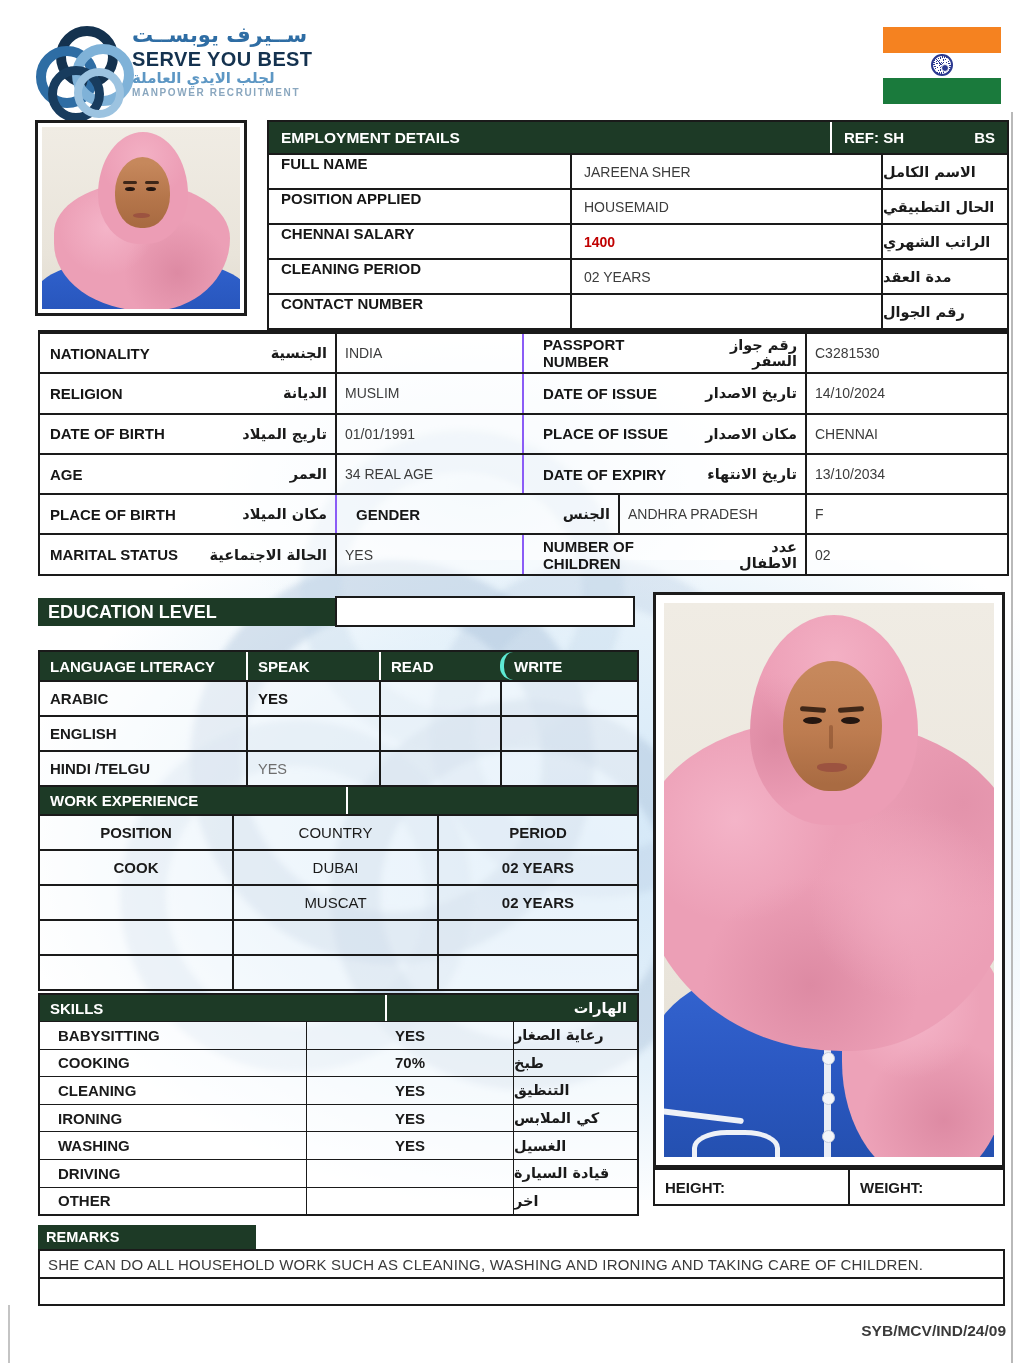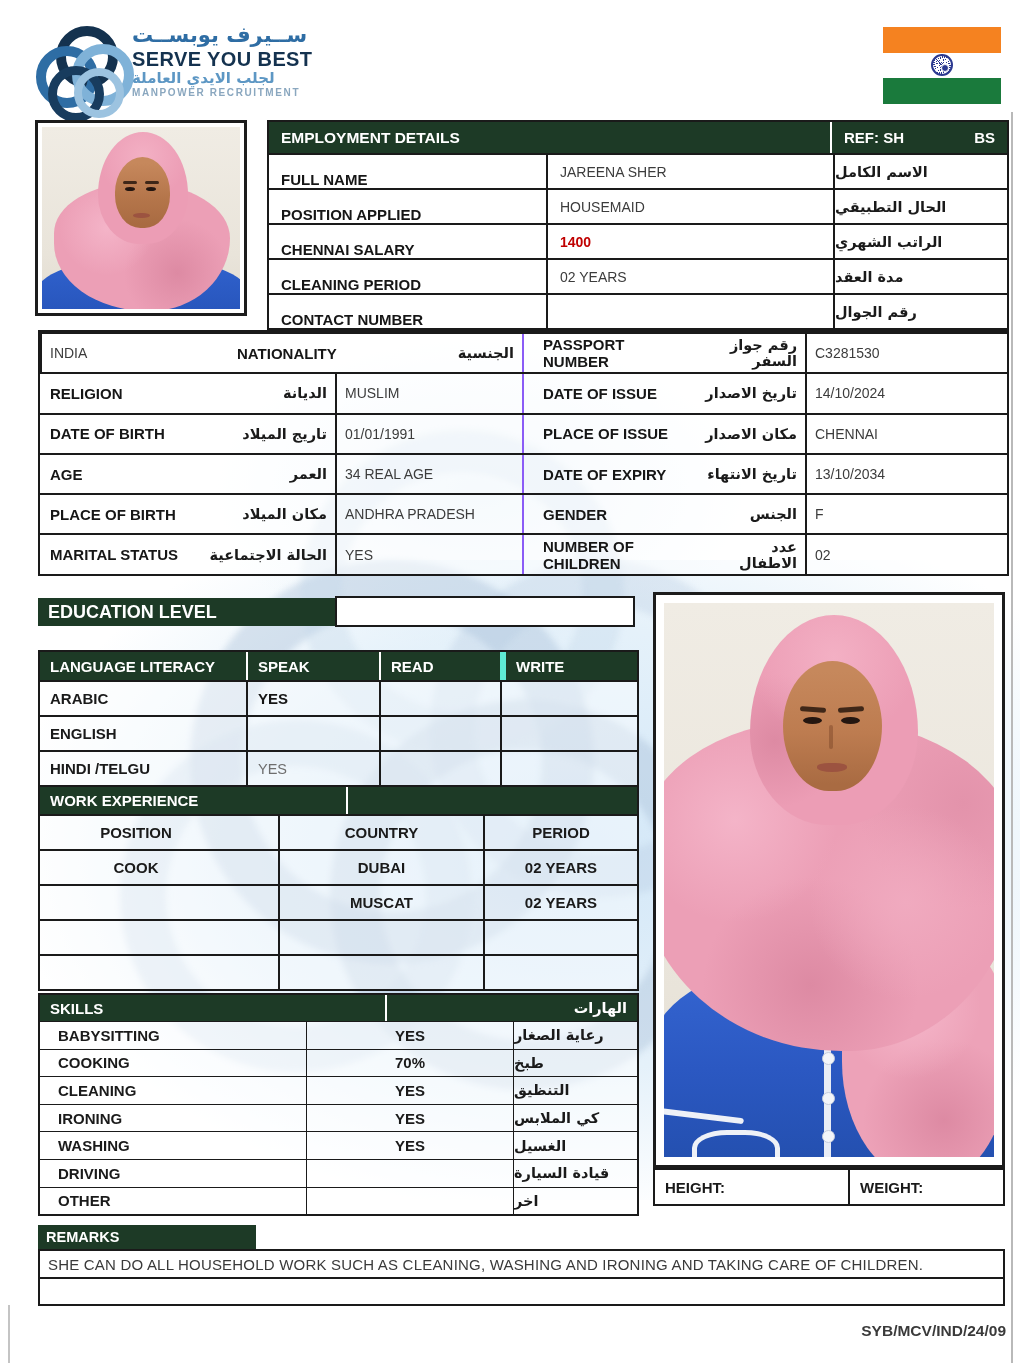--- a/index.html
+++ b/index.html
@@ -51,21 +51,21 @@
   .lbl{font-weight:bold;font-size:15px;color:#161616;}
   .val{font-size:14px;color:#3c3c3c;}
   .ar{font-family:"DejaVu Sans",sans-serif;font-weight:bold;font-size:14.5px;direction:rtl;}
 
   
   .emp{left:267px;top:120px;width:738px;border:2px solid #1a1a1a;background:rgba(255,255,255,0.82);}
   .emp-head{display:flex;height:31px;align-items:center;}
   .emp-head .t1{flex:0 0 549px;padding-left:12px;font-weight:bold;font-size:15.5px;}
   .emp-head .t2{flex:1;display:flex;justify-content:space-between;align-items:center;
     border-left:2px solid #fff;height:100%;padding:0 12px;font-weight:bold;font-size:15px;}
-  .emp-row{display:flex;height:33px;border-top:2px solid #1a1a1a;align-items:flex-end;}
+  .emp-row{display:flex;height:33px;border-top:2px solid #1a1a1a;align-items:flex-start;gap:24px;}
   .emp-row .c1{flex:0 0 265px;padding-left:12px;}
   .emp-row .c2{flex:0 0 273px;padding-left:12px;border-left:2px solid #1a1a1a;align-self:stretch;display:flex;align-items:center;}
   .emp-row .c3{flex:1;border-left:2px solid #1a1a1a;align-self:stretch;display:flex;align-items:center;justify-content:flex-end;padding-right:12px;}
   .salary-red{color:#c00000 !important;font-weight:bold;}
 
   
   .od{left:38px;top:330px;width:967px;border:2px solid #1a1a1a;background:rgba(255,255,255,0.55);}
   .od-head{position:relative;height:28px;display:flex;align-items:center;padding-left:10px;font-weight:bold;font-size:15.5px;}
   .od-head .div1{position:absolute;left:482px;top:0;width:2px;height:100%;background:#fff;}
   .od-row{display:flex;height:38.3px;border-top:2px solid #1a1a1a;}
@@ -79,36 +79,36 @@
   .edu-green{left:38px;top:598px;width:297px;height:28px;display:flex;align-items:center;padding-left:10px;
     font-weight:bold;font-size:18px;box-sizing:border-box;}
   .edu-val{left:335px;top:596px;width:300px;height:31px;background:#fff;border:2px solid #1a1a1a;box-sizing:border-box;}
 
   
   .lang{left:38px;top:650px;width:597px;border:2px solid #1a1a1a;background:rgba(255,255,255,0.45);}
   .lang-head{display:flex;height:28px;align-items:center;font-weight:bold;font-size:15px;}
   .lh1{flex:0 0 196px;padding-left:10px;}
   .lh2{flex:0 0 133px;padding-left:10px;border-left:2px solid #fff;height:100%;display:flex;align-items:center;box-sizing:border-box;}
   .lh3{flex:0 0 121px;padding-left:10px;border-left:2px solid #fff;height:100%;display:flex;align-items:center;box-sizing:border-box;}
-  .lh4{flex:1;padding-left:10px;border-left:6px solid #5eead4;height:100%;display:flex;align-items:center;box-sizing:border-box;}
+  .lh4{flex:1;padding-left:10px;border-left:4px solid #5eead4;height:100%;display:flex;align-items:center;box-sizing:border-box;border-radius:13px;}
   .lang-row{display:flex;height:33px;border-top:2px solid #1a1a1a;align-items:stretch;}
   .lc1{flex:0 0 196px;display:flex;align-items:center;padding-left:10px;font-weight:bold;font-size:15px;}
   .lc2{flex:0 0 133px;display:flex;align-items:center;padding-left:10px;border-left:2px solid #1a1a1a;box-sizing:border-box;}
   .lc3{flex:0 0 121px;border-left:2px solid #1a1a1a;box-sizing:border-box;}
   .lc4{flex:1;border-left:2px solid #1a1a1a;box-sizing:border-box;}
   .speak-bold{font-weight:bold;font-size:15px;color:#161616;}
   .speak-light{font-size:14.5px;color:#6e6e6e;}
 
   
   .work{left:38px;top:785px;width:597px;border:2px solid #1a1a1a;background:rgba(255,255,255,0.45);}
   .work-bar{position:relative;height:27px;display:flex;align-items:center;padding-left:10px;font-weight:bold;font-size:15px;box-sizing:border-box;}
   .work-bar .div1{position:absolute;left:306px;top:0;width:2px;height:100%;background:#fff;}
   .work-row{display:flex;height:33px;border-top:2px solid #1a1a1a;align-items:stretch;text-align:center;}
   .wc1{flex:0 0 192px;display:flex;align-items:center;justify-content:center;font-weight:bold;font-size:15px;}
-  .wc2{flex:0 0 205px;display:flex;align-items:center;justify-content:center;font-weight:bold;font-size:15px;border-left:2px solid #1a1a1a;box-sizing:border-box;margin-left:46px;}
+  .wc2{flex:0 0 205px;display:flex;align-items:center;justify-content:center;font-weight:normal;font-size:15px;border-left:2px solid #1a1a1a;box-sizing:border-box;}
   .wc3{flex:1;display:flex;align-items:center;justify-content:center;font-weight:bold;font-size:15px;border-left:2px solid #1a1a1a;box-sizing:border-box;}
 
   
   .skills{left:38px;top:993px;width:597px;border:2px solid #1a1a1a;background:rgba(255,255,255,0.55);}
   .sk-bar{position:relative;height:26px;display:flex;align-items:center;justify-content:space-between;
     padding:0 10px;font-weight:bold;font-size:15px;box-sizing:border-box;}
   .sk-bar .div1{position:absolute;left:345px;top:0;width:2px;height:100%;background:#fff;}
   .sk-row{display:flex;height:26.6px;border-top:1.5px solid #1a1a1a;align-items:stretch;}
   .skc1{flex:0 0 248px;display:flex;align-items:center;padding-left:18px;font-weight:bold;font-size:15px;}
   .skc2{flex:0 0 207px;display:flex;align-items:center;justify-content:center;font-weight:bold;font-size:15px;border-left:1.5px solid #1a1a1a;box-sizing:border-box;}
@@ -285,25 +285,25 @@
     <div class="emp-row">
       <div class="c1 lbl">CONTACT NUMBER</div>
       <div class="c2 val"></div>
       <div class="c3 ar">رقم الجوال</div>
     </div>
   </div>
 
   <div class="abs od">
 
     <div class="od-row">
-      <div class="od-cell od-l-val val">INDIA</div>
       <div class="od-cell od-l-lbl">
           <span class="lbl">NATIONALITY</span>
           <span class="ar">الجنسية</span>
         </div>
+      <div class="od-cell od-l-val val">INDIA</div>
       <div class="od-cell od-r-lbl">
           <span class="lbl">PASSPORT NUMBER</span>
           <span class="ar">رقم جواز السفر</span>
         </div>
       <div class="od-cell od-r-val val">C3281530</div>
     </div>
     <div class="od-row">
       <div class="od-cell od-l-lbl">
           <span class="lbl">RELIGION</span>
           <span class="ar">الديانة</span>
@@ -337,25 +337,25 @@
           <span class="lbl">DATE OF EXPIRY</span>
           <span class="ar">تاريخ الانتهاء</span>
         </div>
       <div class="od-cell od-r-val val">13/10/2034</div>
     </div>
     <div class="od-row">
       <div class="od-cell od-l-lbl">
           <span class="lbl">PLACE OF BIRTH</span>
           <span class="ar">مكان الميلاد</span>
         </div>
-      <div class="od-cell od-l-val val">ANDHRA PRADESH</div>
       <div class="od-cell od-r-lbl">
           <span class="lbl">GENDER</span>
           <span class="ar">الجنس</span>
         </div>
+      <div class="od-cell od-l-val val">ANDHRA PRADESH</div>
       <div class="od-cell od-r-val val">F</div>
     </div>
     <div class="od-row">
       <div class="od-cell od-l-lbl">
           <span class="lbl">MARITAL STATUS</span>
           <span class="ar">الحالة الاجتماعية</span>
         </div>
       <div class="od-cell od-l-val val">YES</div>
       <div class="od-cell od-r-lbl">
           <span class="lbl">NUMBER OF CHILDREN</span>

